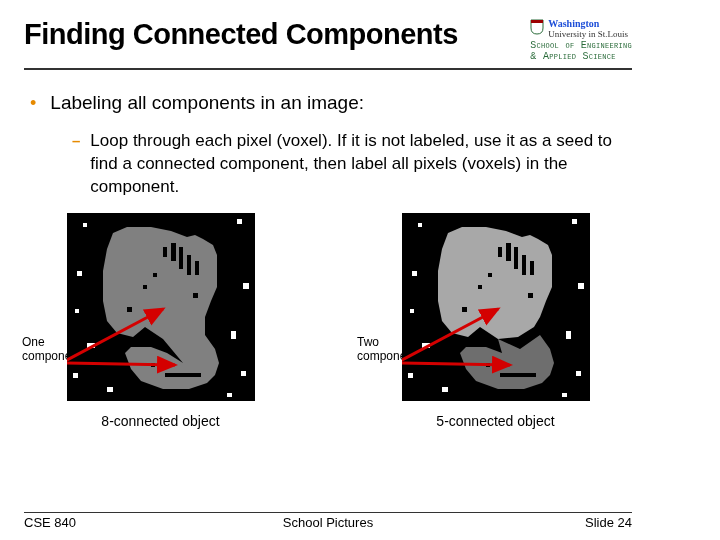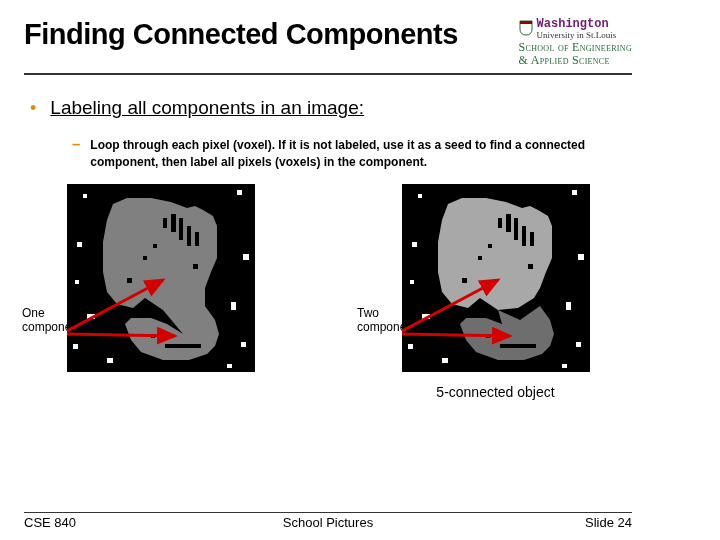--- a/index.html
+++ b/index.html
@@ -3,29 +3,29 @@
 <meta charset="utf-8">
 <style>
   * { box-sizing: border-box; margin: 0; padding: 0; }
   html, body { width: 720px; height: 540px; background: #fff; font-family: Arial, Helvetica, sans-serif; color: #000; overflow: hidden; }
   .slide { width: 656px; height: 540px; position: relative; padding: 18px 24px 0 24px; }
   .header { display: flex; align-items: flex-start; justify-content: space-between; border-bottom: 2px solid #333; padding-bottom: 6px; margin-bottom: 22px; }
   .title { font-size: 29px; font-weight: bold; letter-spacing: -0.5px; }
   .logo { display: flex; flex-direction: column; align-items: flex-start; font-size: 8px; line-height: 1.1; }
   .logo .shield { display: inline-block; }
   .logo .uni-line { display: flex; align-items: center; gap: 4px; }
-  .logo .uni-name { color: #701a75; font-family: Liberation Mono, monospace; font-size: 12px; font-weight: bold; }
+  .logo .uni-name { color: #1d4ed8; font-family: Liberation Serif, serif; font-size: 10px; font-weight: bold; }
   .logo .uni-sub { color: #333; font-family: Georgia, serif; font-size: 9px; margin-top: 20px; }
-  .logo .school { color: #2a6b3a; font-family: Liberation Serif, serif; font-size: 12px; font-variant: small-caps; letter-spacing: 0.3px; text-align: center; }
+  .logo .school { color: #2a6b3a; font-family: Liberation Mono, monospace; font-size: 10px; font-variant: small-caps; letter-spacing: 0.3px; text-align: center; }
   .bullet1 { display: flex; align-items: baseline; gap: 14px; margin-left: 6px; margin-bottom: 16px; }
   .bullet1 .dot { color: #e68a00; font-size: 18px; line-height: 1; }
-  .bullet1 .txt { font-size: 19px; text-decoration: underline; }
+  .bullet1 .txt { font-size: 19px; }
   .bullet2 { display: flex; align-items: baseline; gap: 10px; margin-left: 48px; margin-right: 14px; margin-bottom: 14px; }
   .bullet2 .dash { color: #e68a00; font-size: 15px; font-weight: bold; }
-  .bullet2 .txt { font-size: 12px; font-weight: bold; line-height: 1.35; }
+  .bullet2 .txt { font-size: 17px; font-weight: normal; line-height: 1.35; }
   .figs { display: flex; justify-content: center; gap: 62px; margin-top: 8px; }
   .figcol { position: relative; width: 280px; display: flex; flex-direction: column; align-items: center; }
   .figimg { width: 188px; height: 188px; background: #000; position: relative; overflow: hidden; }
   .figlabel { position: absolute; font-size: 12px; line-height: 1.2; top: 122px; left: -2px; width: 72px; text-align: left; }
   .figcap { font-size: 14px; margin-top: 12px; }
   svg.shape { position: absolute; top: 0; left: 0; }
   svg.arrow { position: absolute; top: 0; left: 0; pointer-events: none; overflow: visible; }
   .footer { position: absolute; bottom: 10px; left: 24px; right: 24px; border-top: 1px solid #333; padding-top: 2px; display: flex; justify-content: space-between; font-size: 13px; }
   .footer .mid { position: absolute; left: 50%; transform: translateX(-50%); }
   .px { position: absolute; background: #fff; }
@@ -103,20 +103,21 @@
         <svg class="arrow" width="188" height="188" viewBox="0 0 188 188">
           <defs>
               <marker id="ahL" markerWidth="7" markerHeight="7" refX="6" refY="3" orient="auto">
                 <path d="M0 0 L7 3 L0 6 Z" fill="#d40000"></path>
               </marker>
             </defs>
           <line x1="-2" y1="148" x2="96" y2="96" stroke="#d40000" stroke-width="3" marker-end="url(#ahL)"></line>
           <line x1="-2" y1="150" x2="108" y2="152" stroke="#d40000" stroke-width="3" marker-end="url(#ahL)"></line>
         </svg>
       </div>
+      <div class="figcap">8-connected object</div>
     </div>
 
     <div class="figcol">
       <div class="figlabel">Two components</div>
       <div class="figimg">
         <svg class="shape" width="188" height="188" viewBox="0 0 188 188">
 
           <path d="M46 20 L60 14 L84 14 L104 18 L120 24 L128 22 L136 26 L146 32 L150 42 L150 74 L144 88 L138 104 L132 114 L116 124 L96 126 L78 114 L66 124 L50 120 L40 108 L36 88 L36 58 L40 36 Z" fill="#a8a8a8"></path>
 
           <path d="M96 126 L118 136 L138 122 L148 136 L152 150 L148 162 L140 170 L122 176 L96 176 L74 168 L64 156 L58 140 L64 134 L84 134 L100 140 Z" fill="#6e6e6e"></path>

